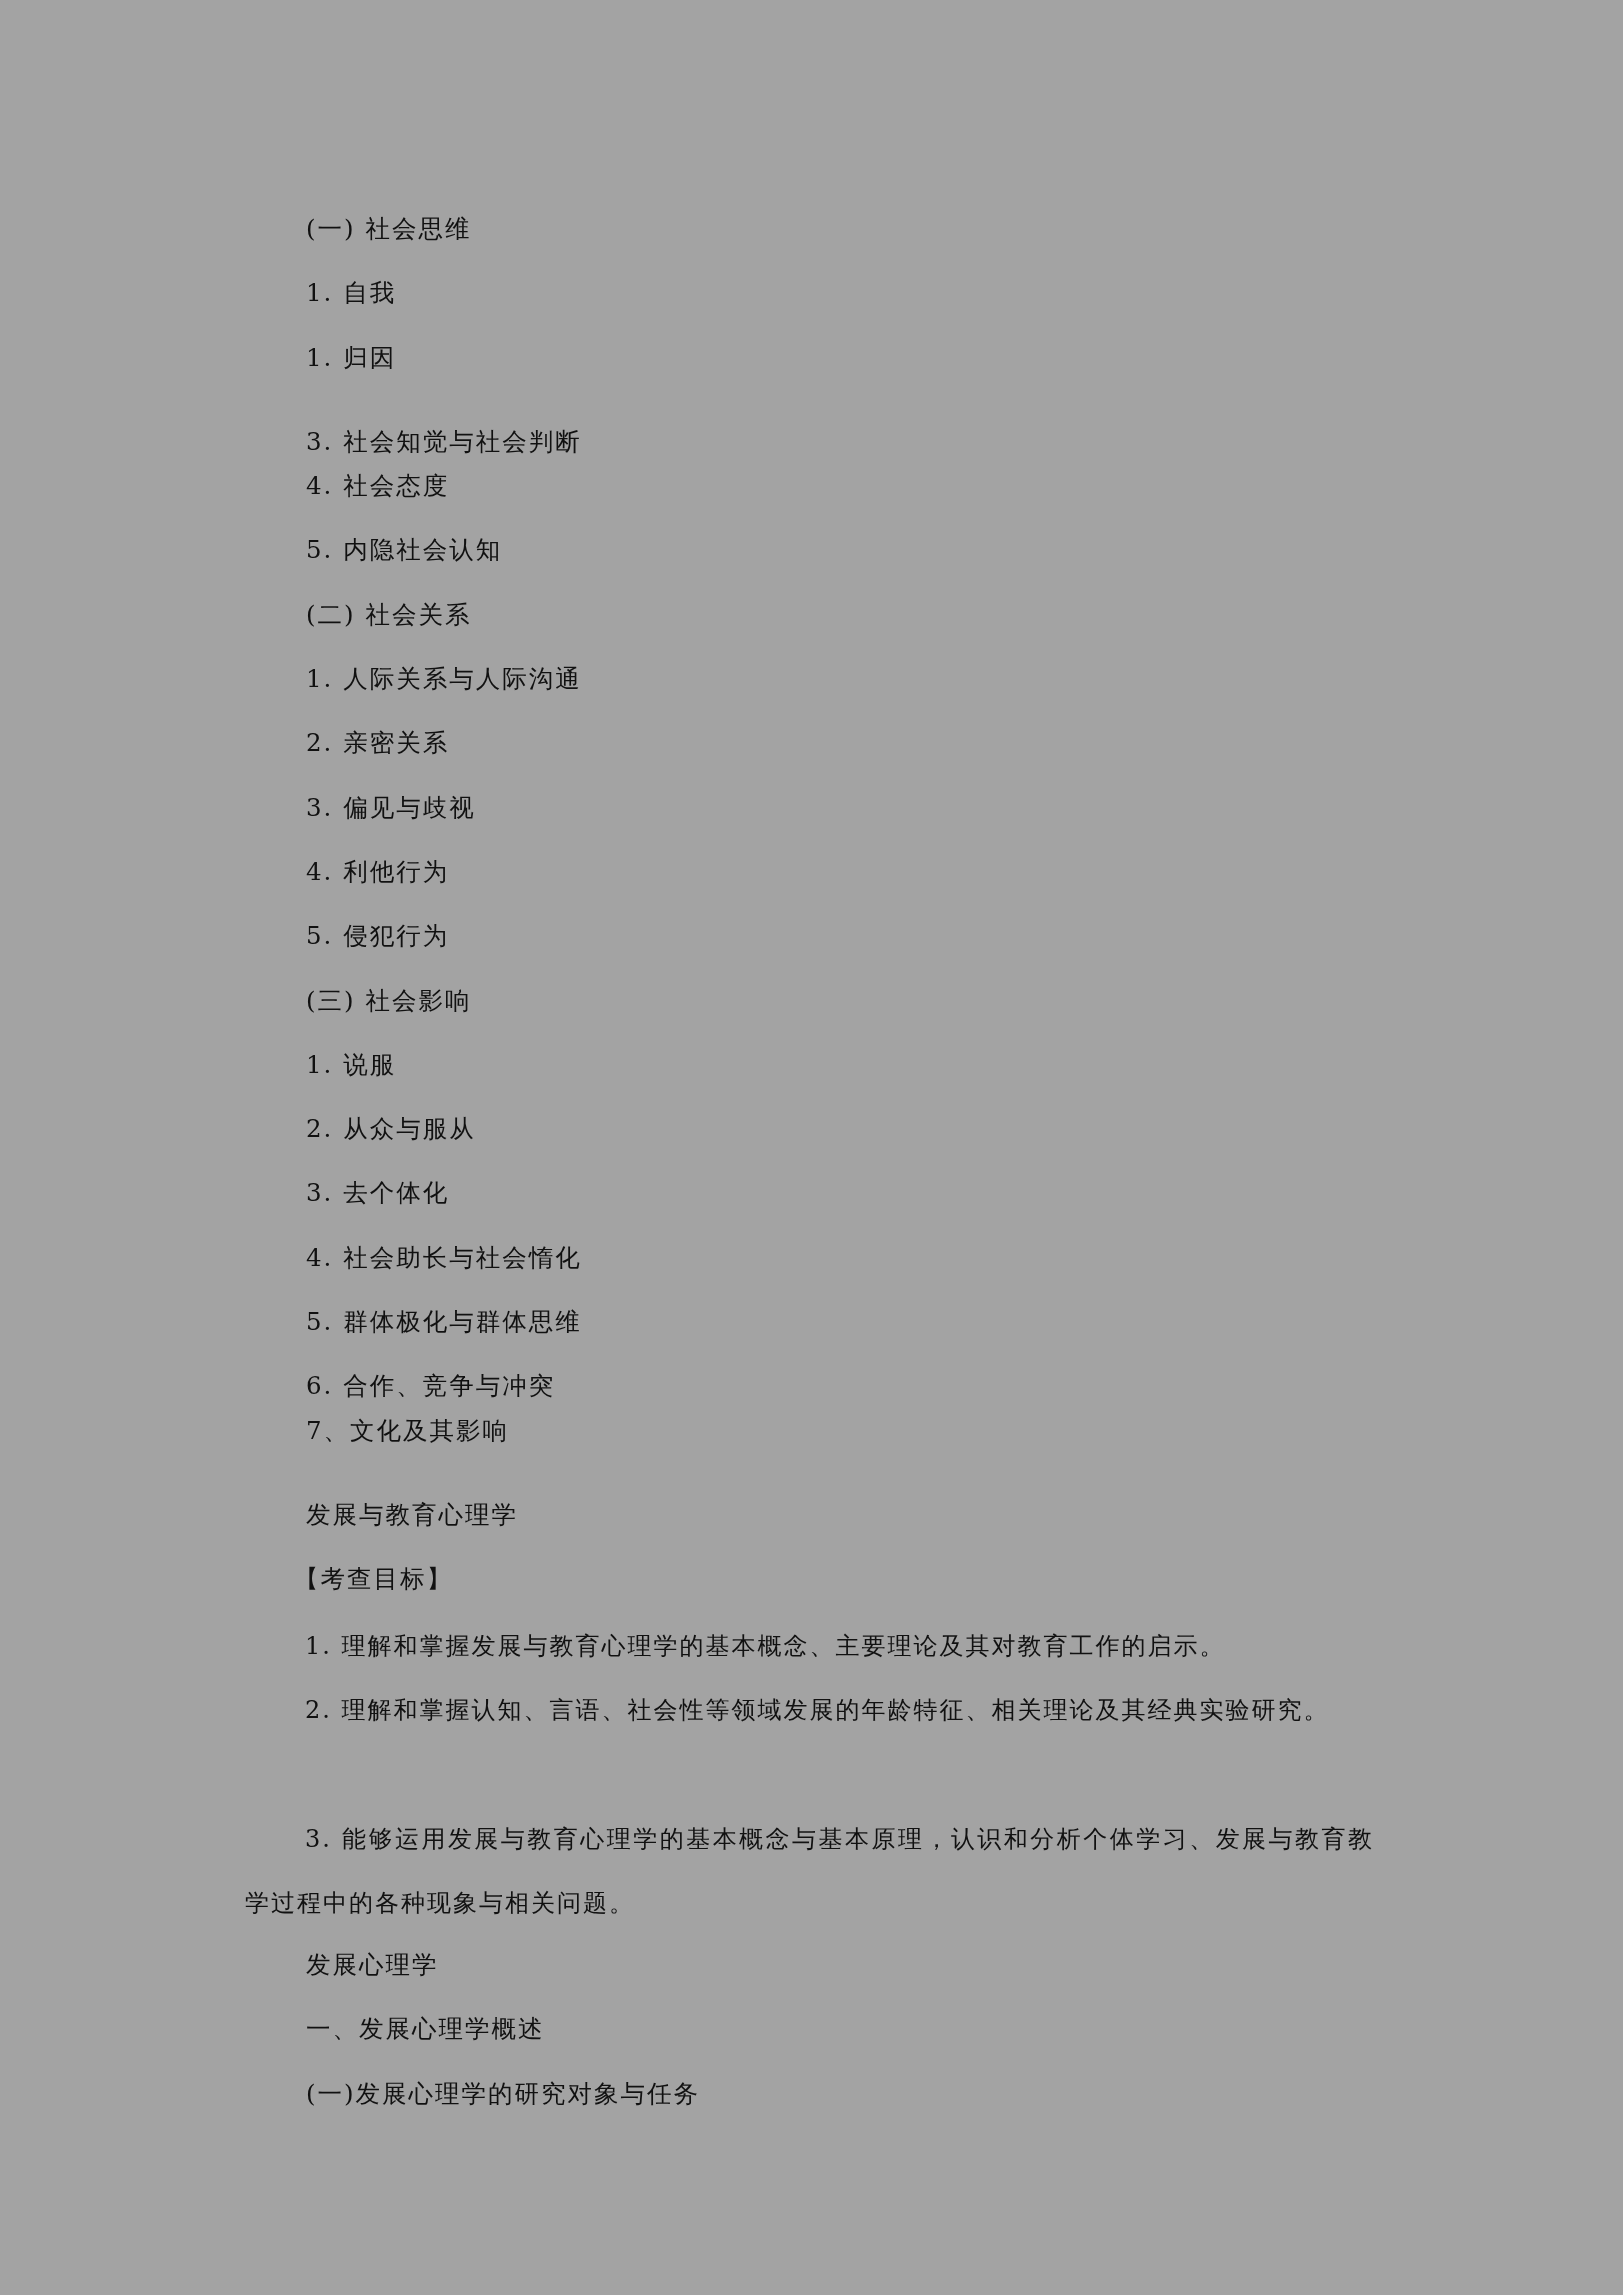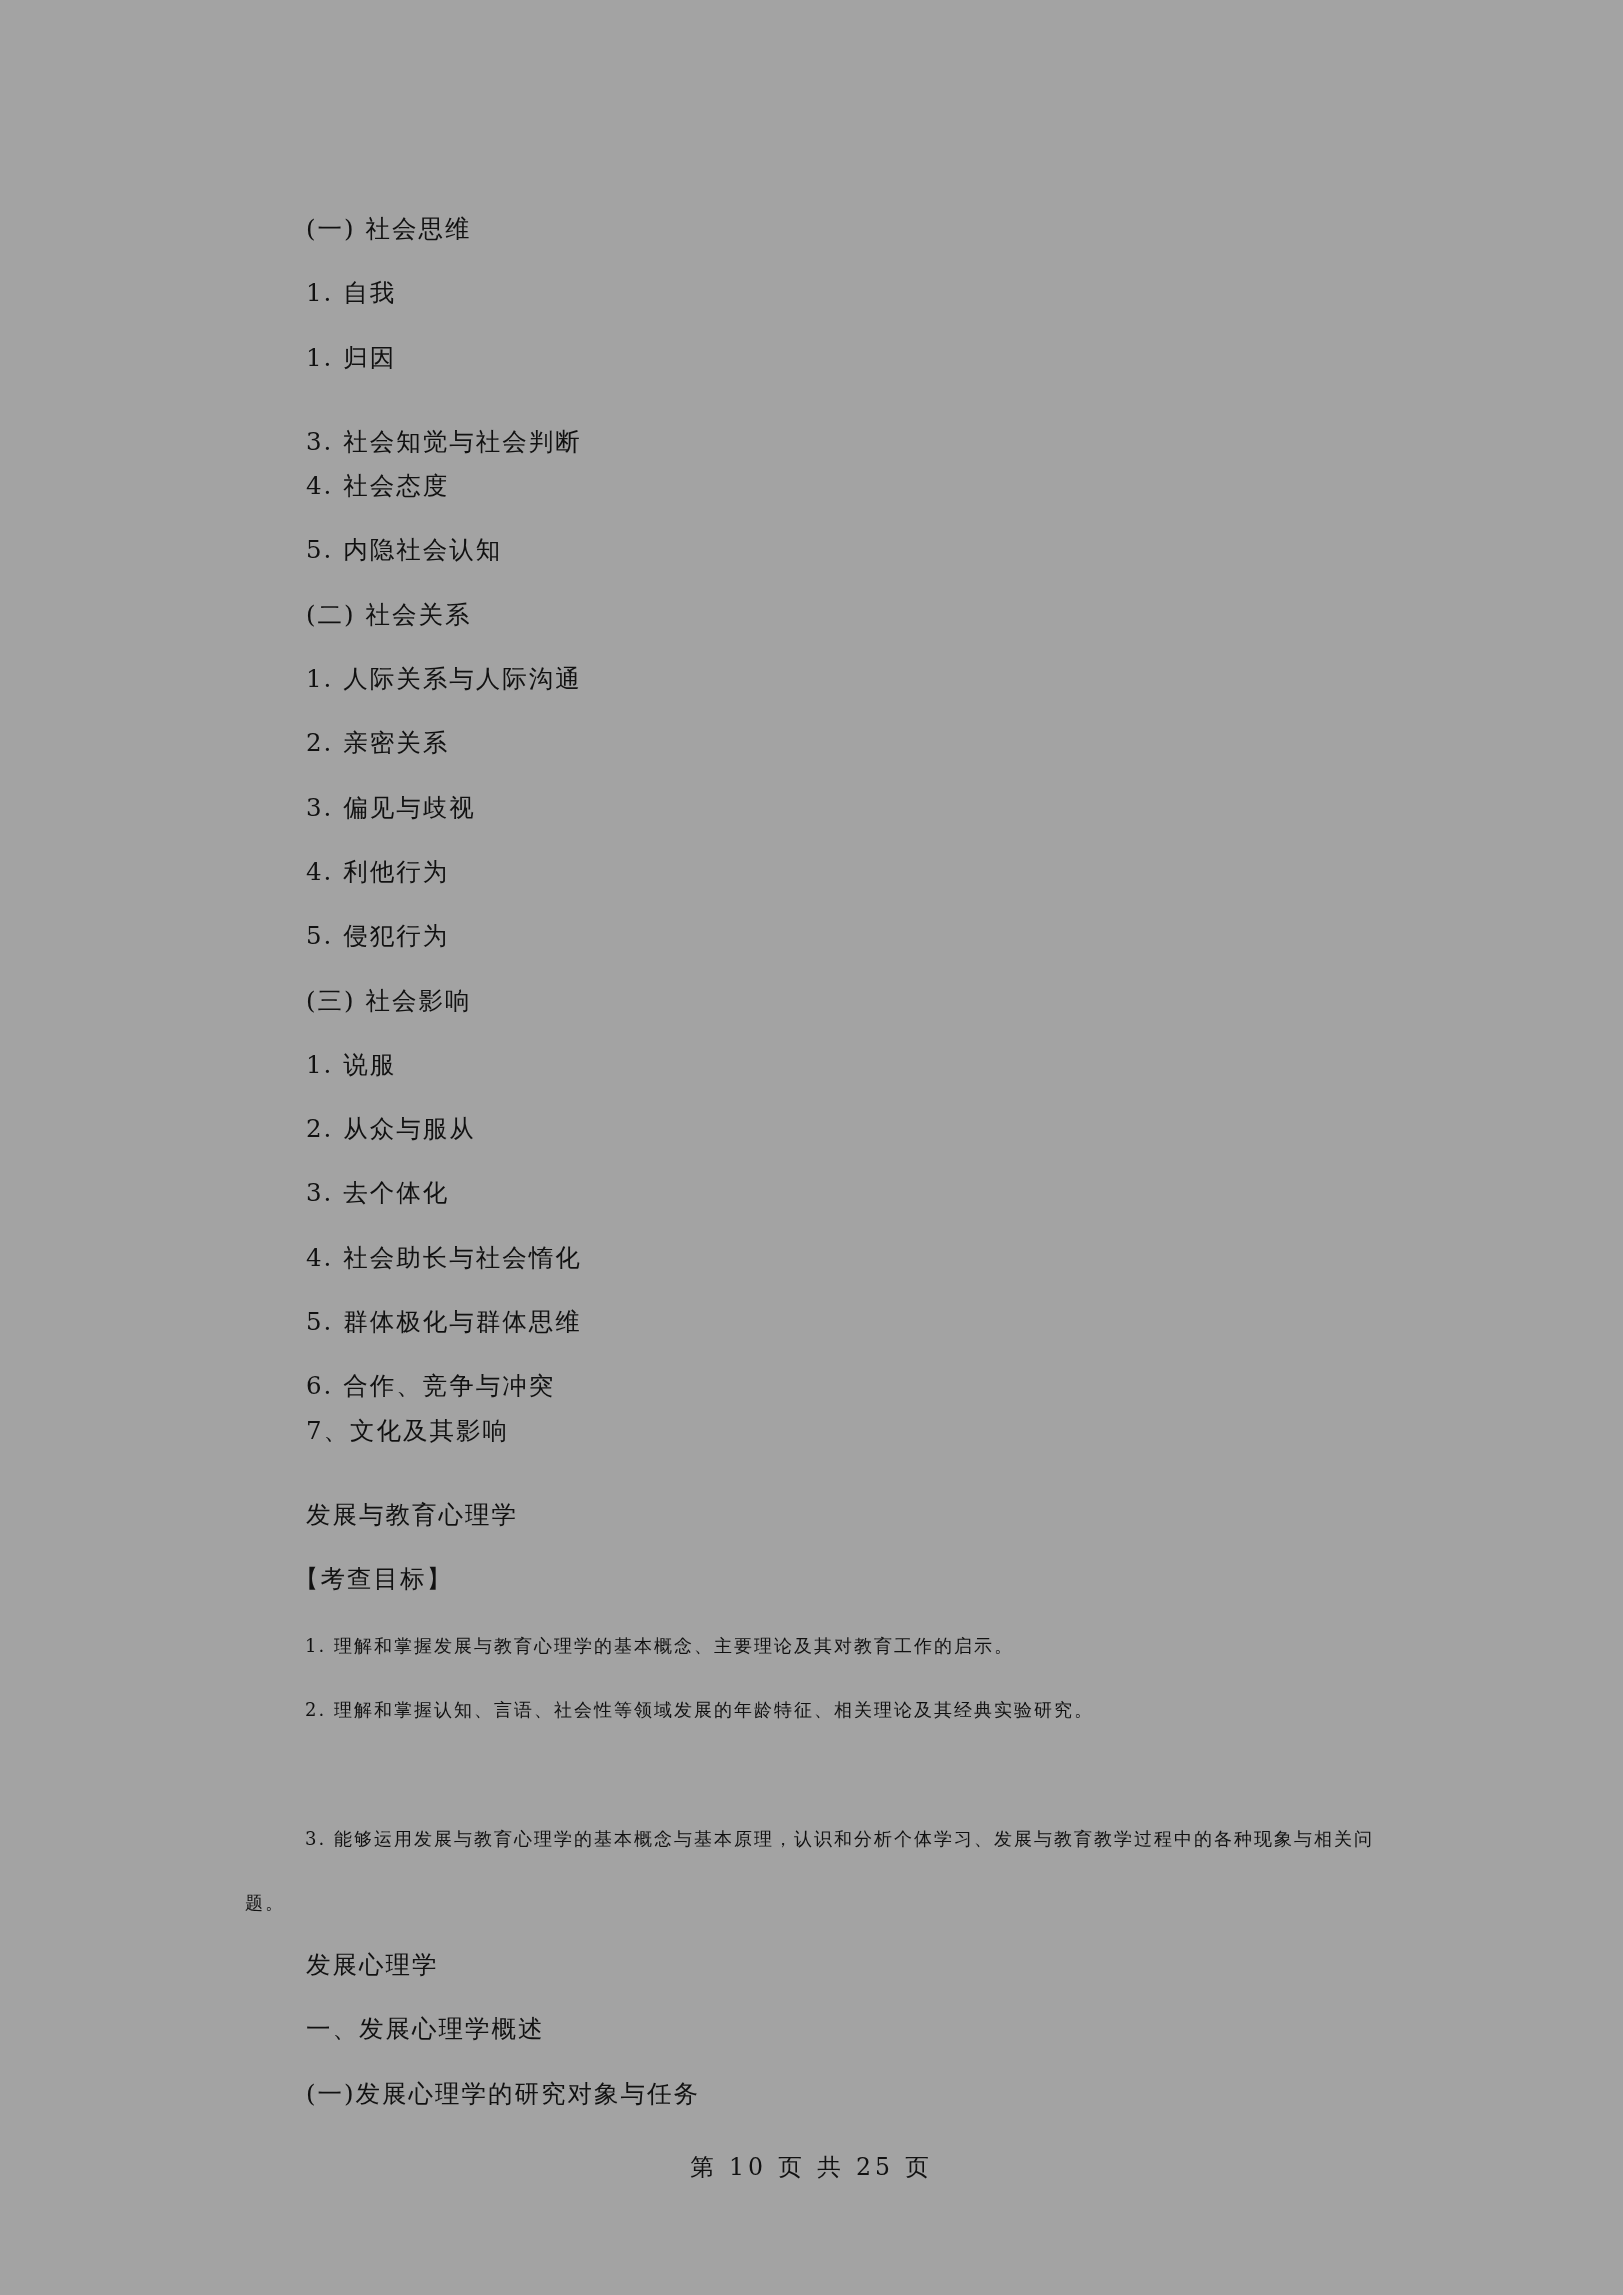--- a/index.html
+++ b/index.html
@@ -22,21 +22,21 @@
       left: 306px;
       font-size: 24.5px;
       line-height: 29.4px;
       white-space: nowrap;
       letter-spacing: 2px;
     }
     .para {
       position: absolute;
       left: 245px;
       width: 1129px;
-      font-size: 18px;
+      font-size: 24px;
       line-height: 64px;
       letter-spacing: 2px;
       text-indent: 60px;
       text-align: justify;
     }
     .footer {
       position: absolute;
       top: 2151px;
       left: 0; width: 1623px;
       text-align: center;
@@ -76,15 +76,14 @@
   <div class="line" style="top:1564px; left:294px">【考查目标】</div>
 
   <div class="para" style="top:1614px">1. 理解和掌握发展与教育心理学的基本概念、主要理论及其对教育工作的启示。</div>
   <div class="para" style="top:1678px">2. 理解和掌握认知、言语、社会性等领域发展的年龄特征、相关理论及其经典实验研究。</div>
   <div class="para" style="top:1807px">3. 能够运用发展与教育心理学的基本概念与基本原理，认识和分析个体学习、发展与教育教学过程中的各种现象与相关问题。</div>
 
   <div class="line" style="top:1950px">发展心理学</div>
   <div class="line" style="top:2014px">一、发展心理学概述</div>
   <div class="line" style="top:2079px">(一)发展心理学的研究对象与任务</div>
 
-  <div class="footer">第 10 页 共 25 页</div>
 </div>
 
 
 </body></html>

